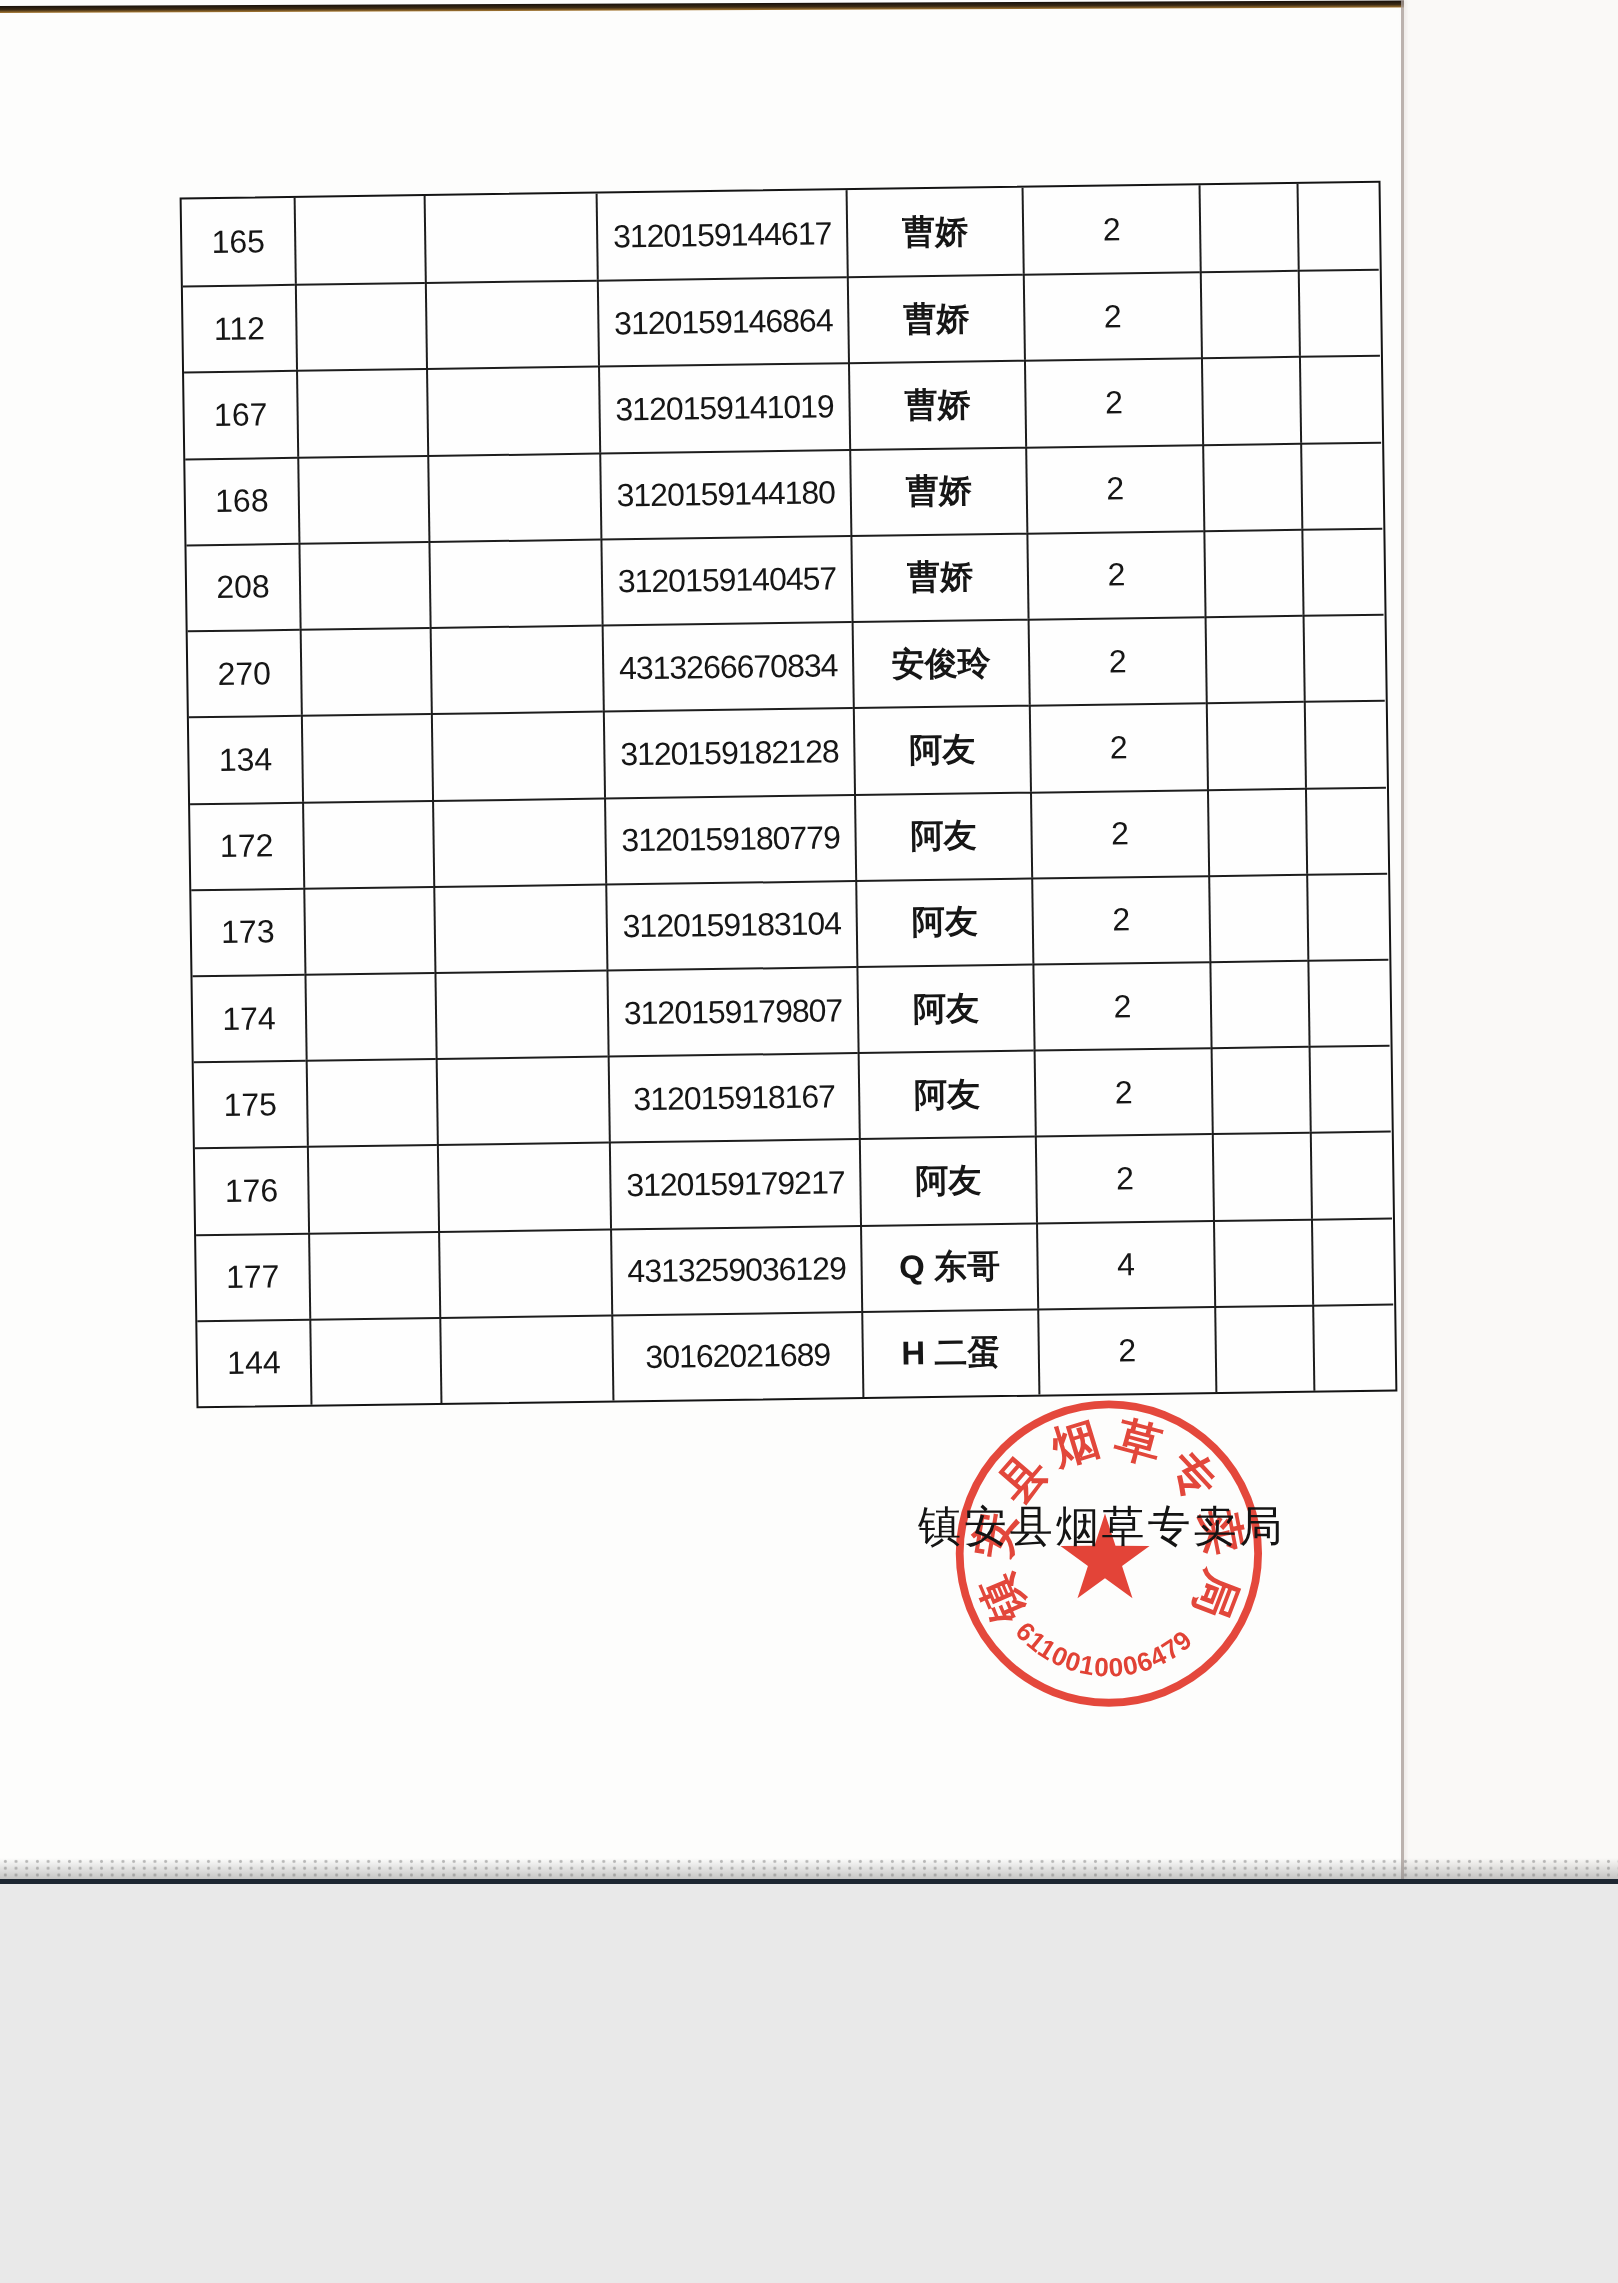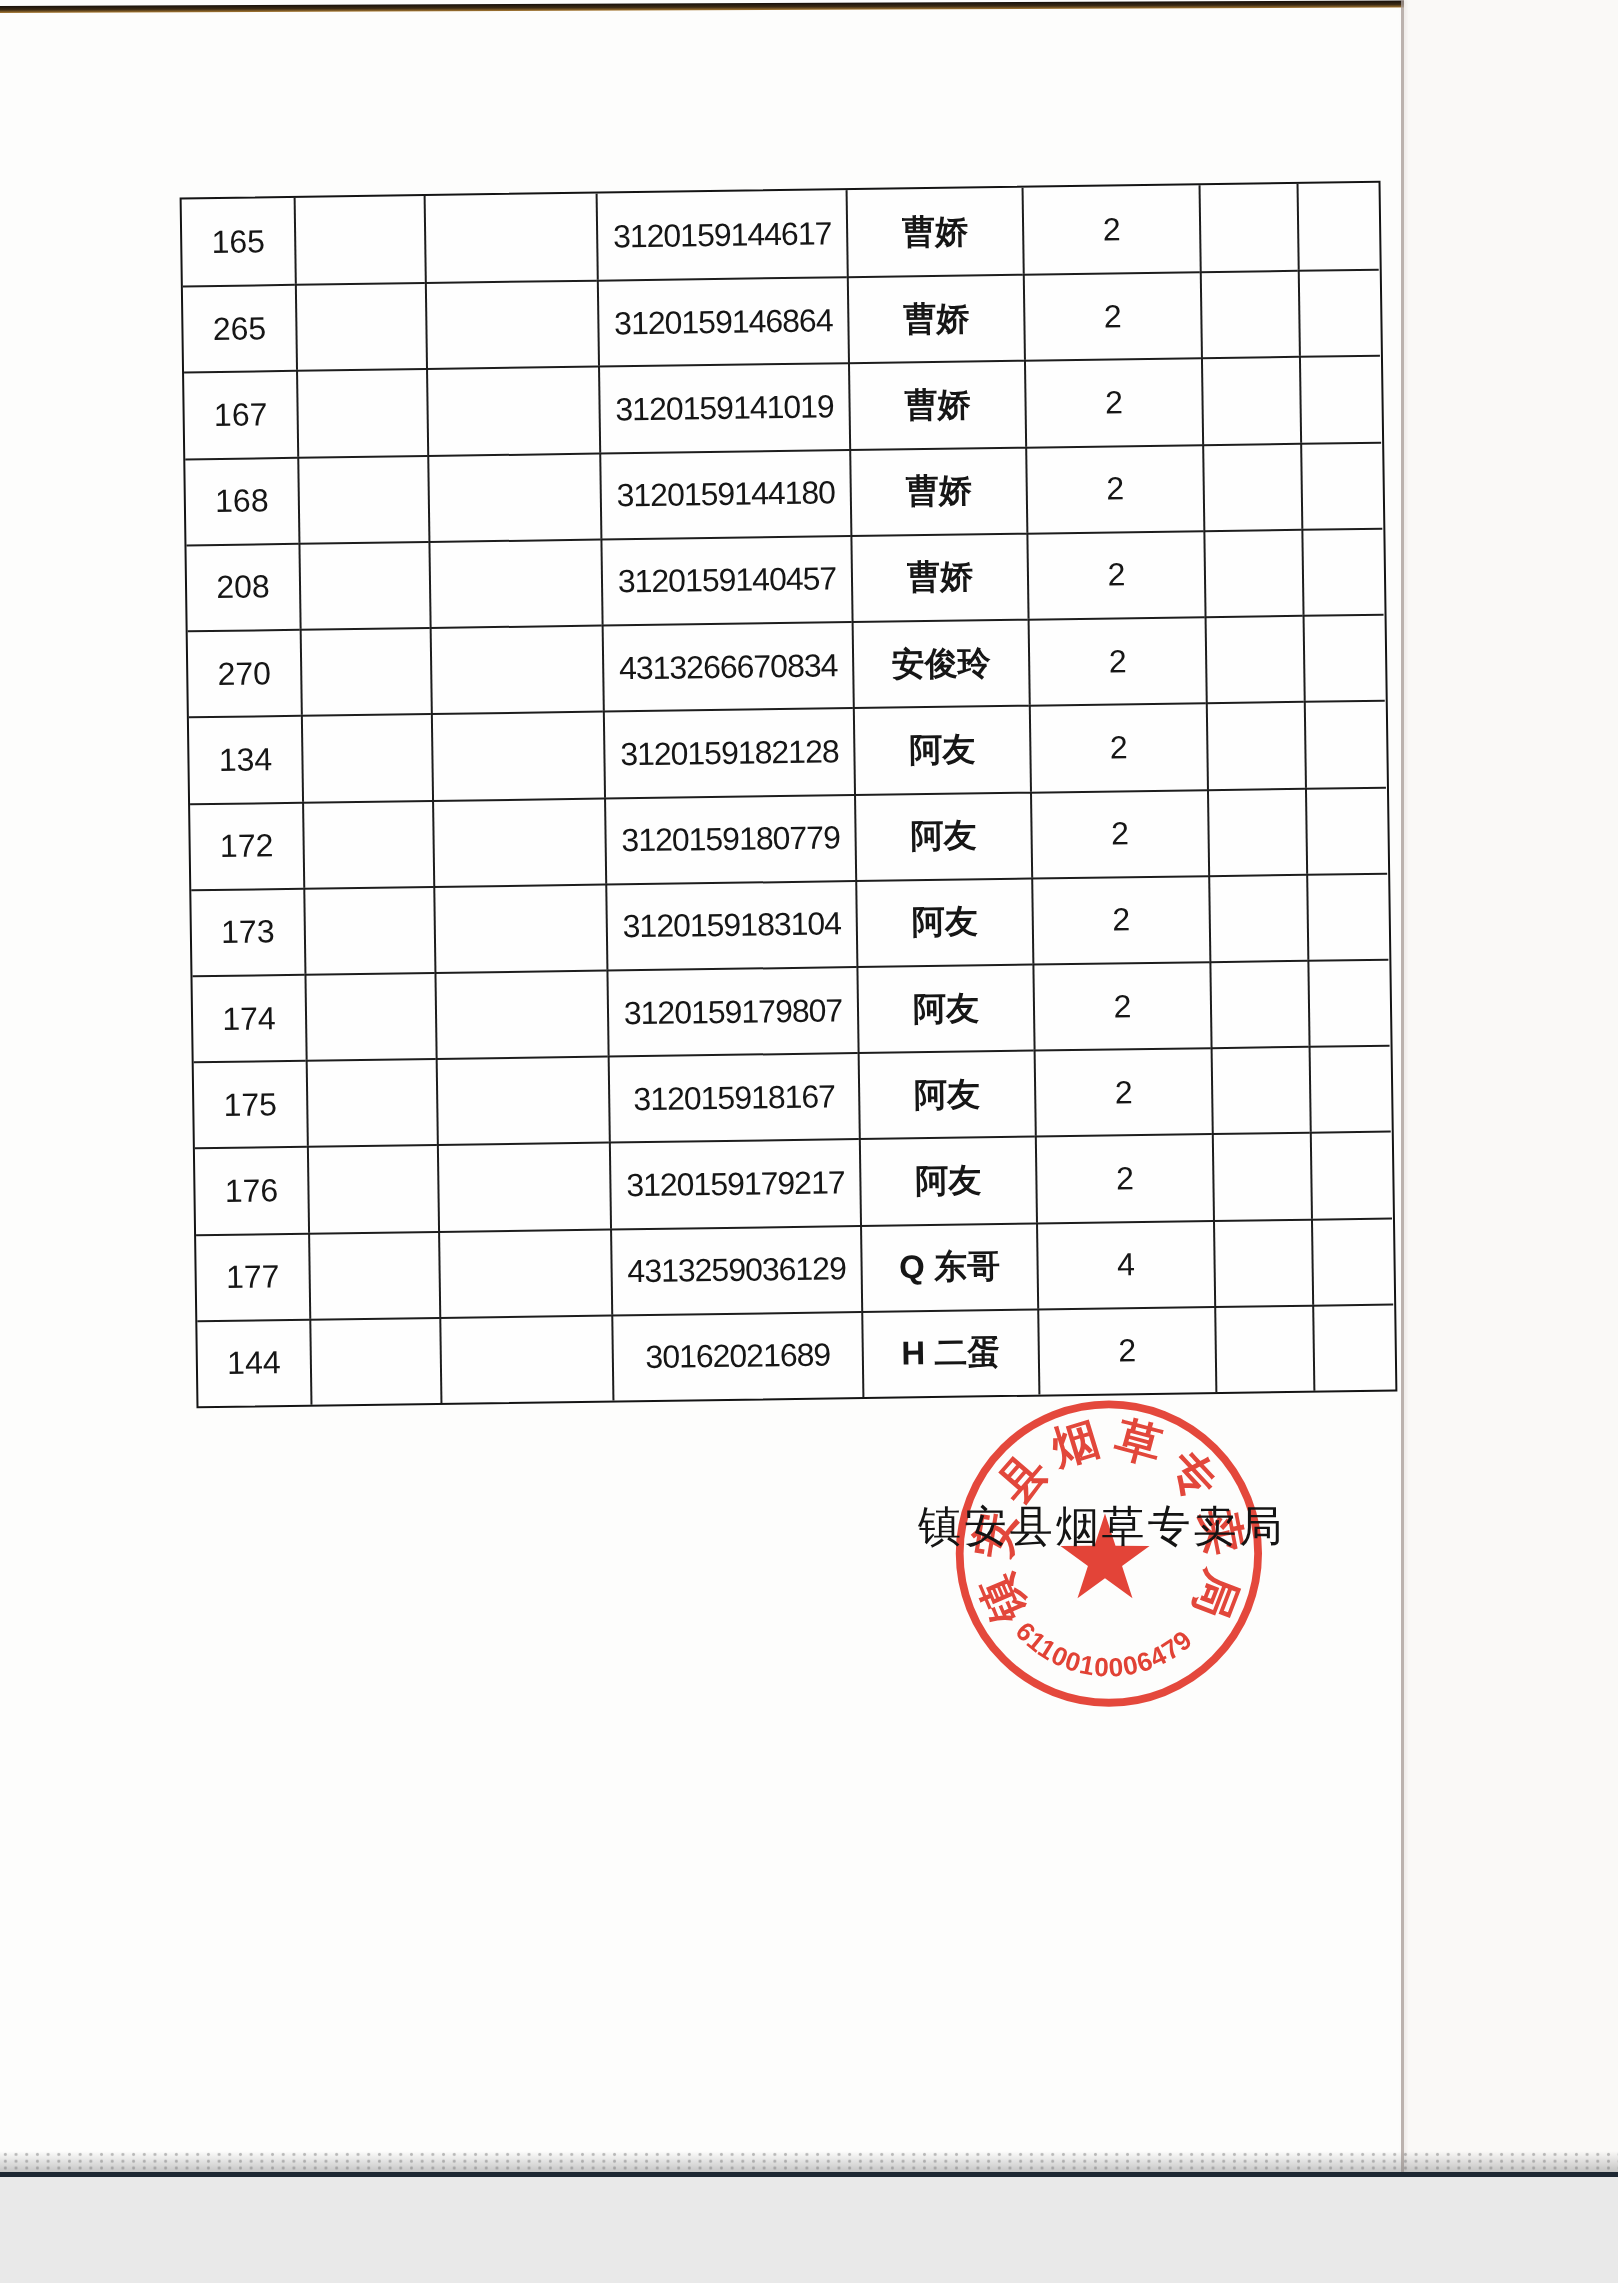--- a/index.html
+++ b/index.html
@@ -1,18 +1,18 @@
 <!DOCTYPE html>
 <html><head>
 <meta charset="utf-8">
 <style>
   html,body{margin:0;padding:0;background:#e9e9e9;}
   .page{
     position:relative;
-    width:1619px;height:2177px;
+    width:1619px;height:1884px;
     background:#fdfdfc;
     overflow:hidden;
     font-family:"Liberation Sans", sans-serif;
     color:#161616;
   }
   
   .top-edge{
     position:absolute;left:-5.9px;top:5.9px;width:1638px;height:6.8px;
     background:linear-gradient(to bottom,#17100a 0%,#3b2a14 55%,#a87a33 100%);
     transform:rotate(-0.22deg);transform-origin:left center;
@@ -109,21 +109,21 @@
       </div>
       <div class="cell col-name first-row">
         <span>曹娇</span>
       </div>
       <div class="cell col-qty first-row">
         <span>2</span>
       </div>
       <div class="cell col-b3 first-row"></div>
       <div class="cell col-b4 first-row"></div>
       <div class="cell col-no first-col">
-        <span>265</span>
+        <span>112</span>
       </div>
       <div class="cell col-b1"></div>
       <div class="cell col-b2"></div>
       <div class="cell col-code">
         <span>3120159146864</span>
       </div>
       <div class="cell col-name">
         <span>曹娇</span>
       </div>
       <div class="cell col-qty">

